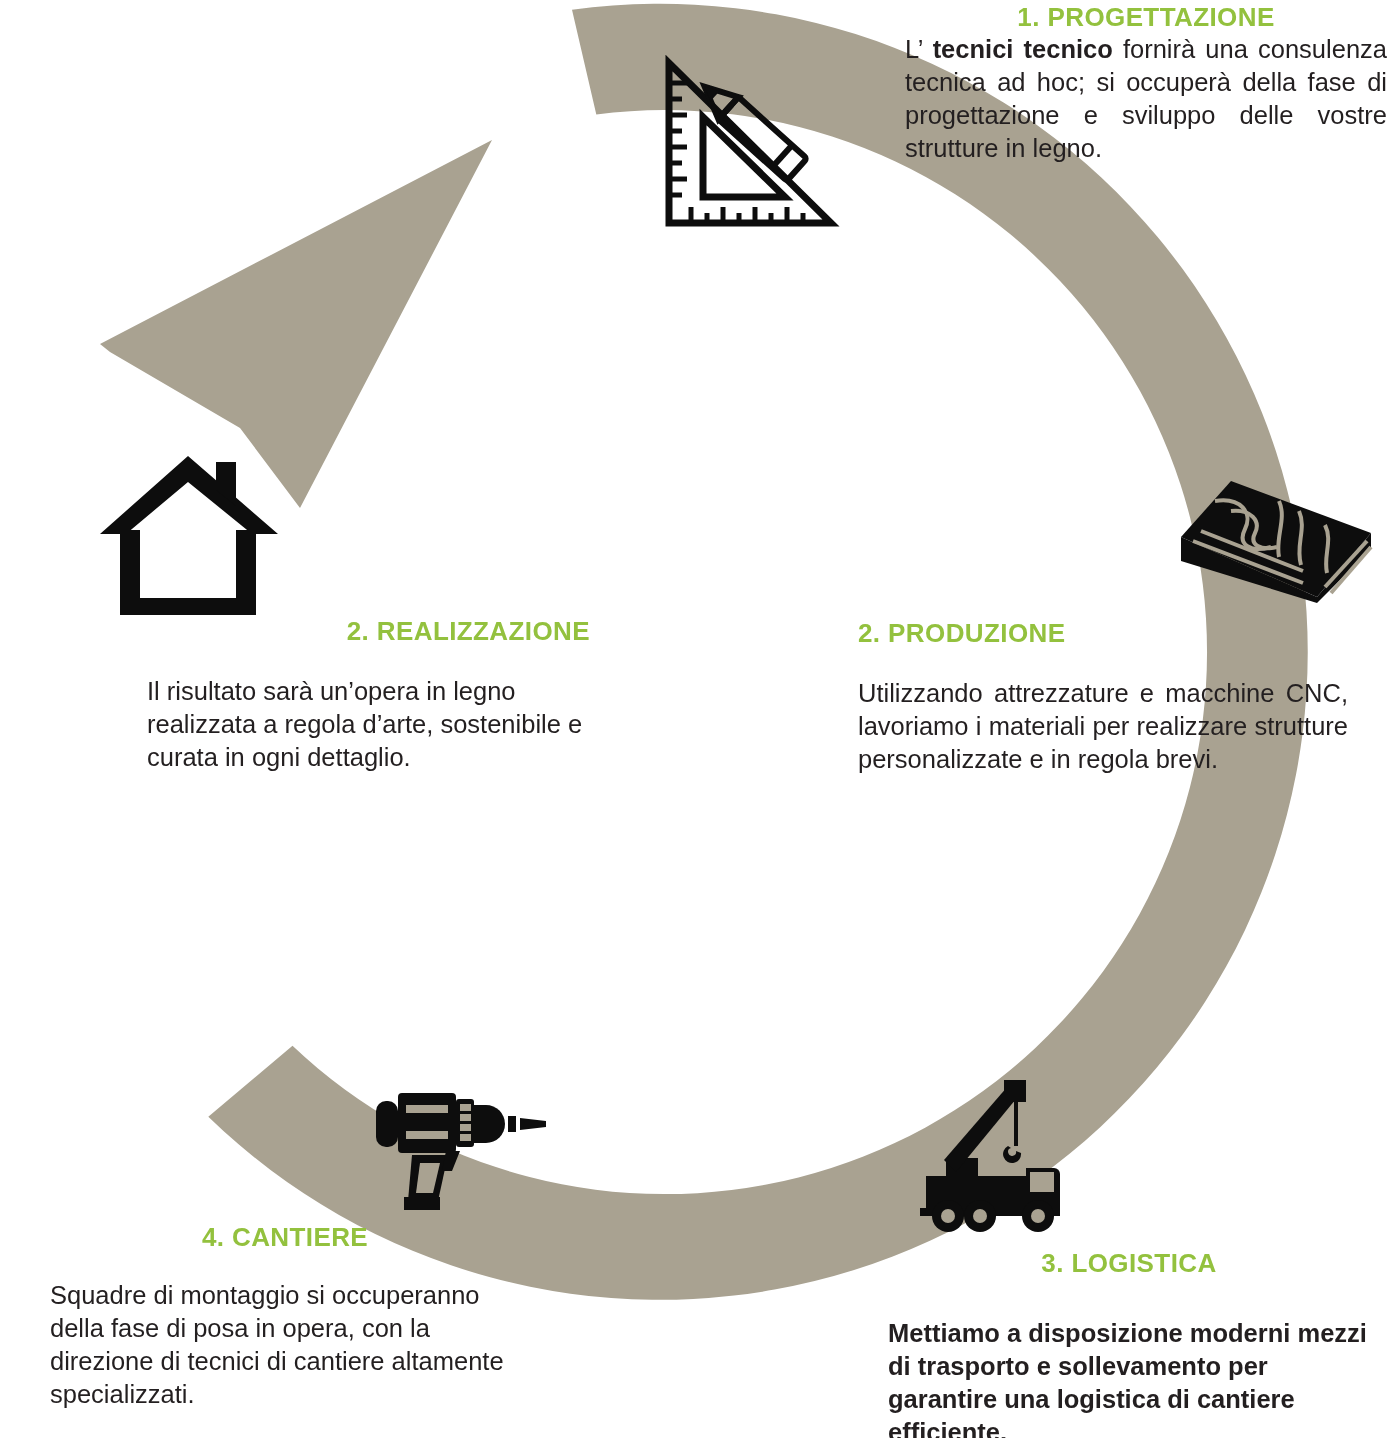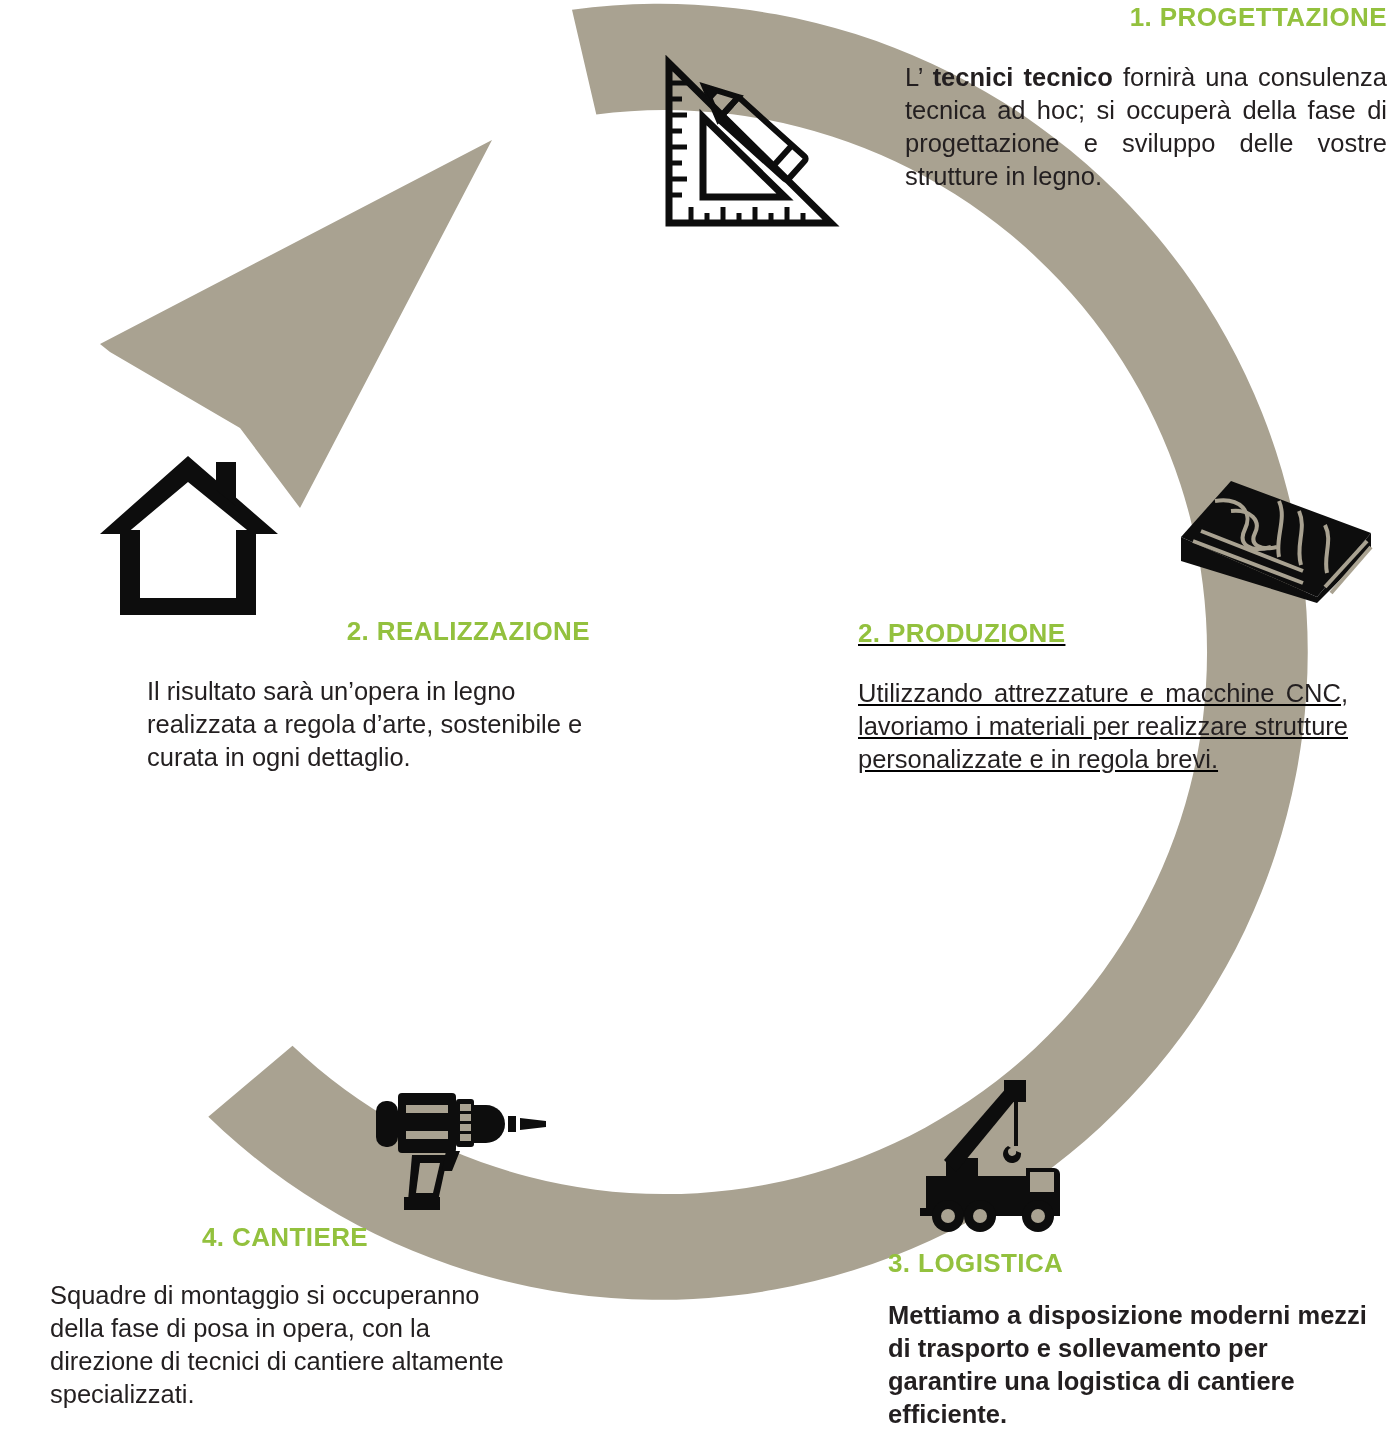--- a/index.html
+++ b/index.html
@@ -54,31 +54,31 @@
   .body {
     color: #231f20;
     font-size: 25.5px;
     line-height: 1.30;
   }
 
   .body b { font-weight: bold; }
 
   
   #block-1 { left: 905px; top: 2px; width: 482px; }
-  #block-1 .heading { text-align: right; margin-bottom: 28px; }
+  #block-1 .heading { text-align: center; }
   #block-1 .body { text-align: justify; text-align-last: left; }
 
   
-  #block-2 { left: 858px; top: 618px; width: 490px; text-decoration: underline; }
+  #block-2 { left: 858px; top: 618px; width: 490px; }
   #block-2 .heading { text-align: left; margin-bottom: 28px; }
   #block-2 .body { text-align: justify; text-align-last: left; }
 
   
   #block-3 { left: 888px; top: 1248px; width: 482px; }
-  #block-3 .heading { text-align: left; margin-bottom: 20px; }
+  #block-3 .heading { text-align: center; margin-bottom: 38px; }
   #block-3 .body { text-align: left; font-weight: bold; }
 
   
   #block-4 { left: 50px; top: 1222px; width: 470px; }
   #block-4 .heading { text-align: center; margin-bottom: 26px; }
   #block-4 .body { text-align: left; }
 
   
   #block-5 { left: 100px; top: 616px; width: 490px; }
   #block-5 .heading { text-align: right; margin-bottom: 28px; }

